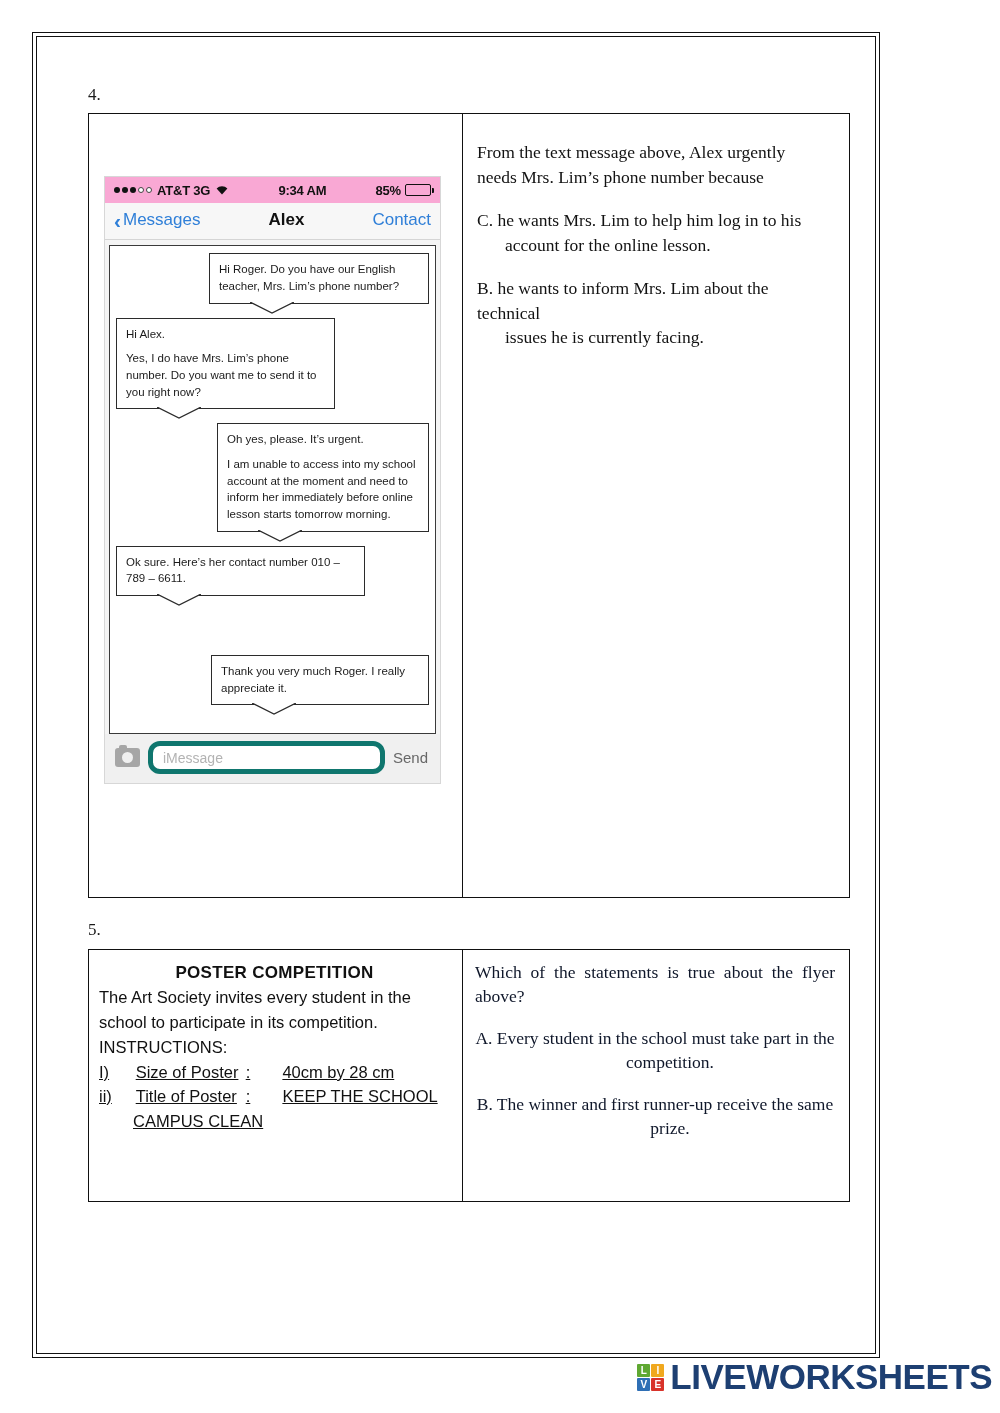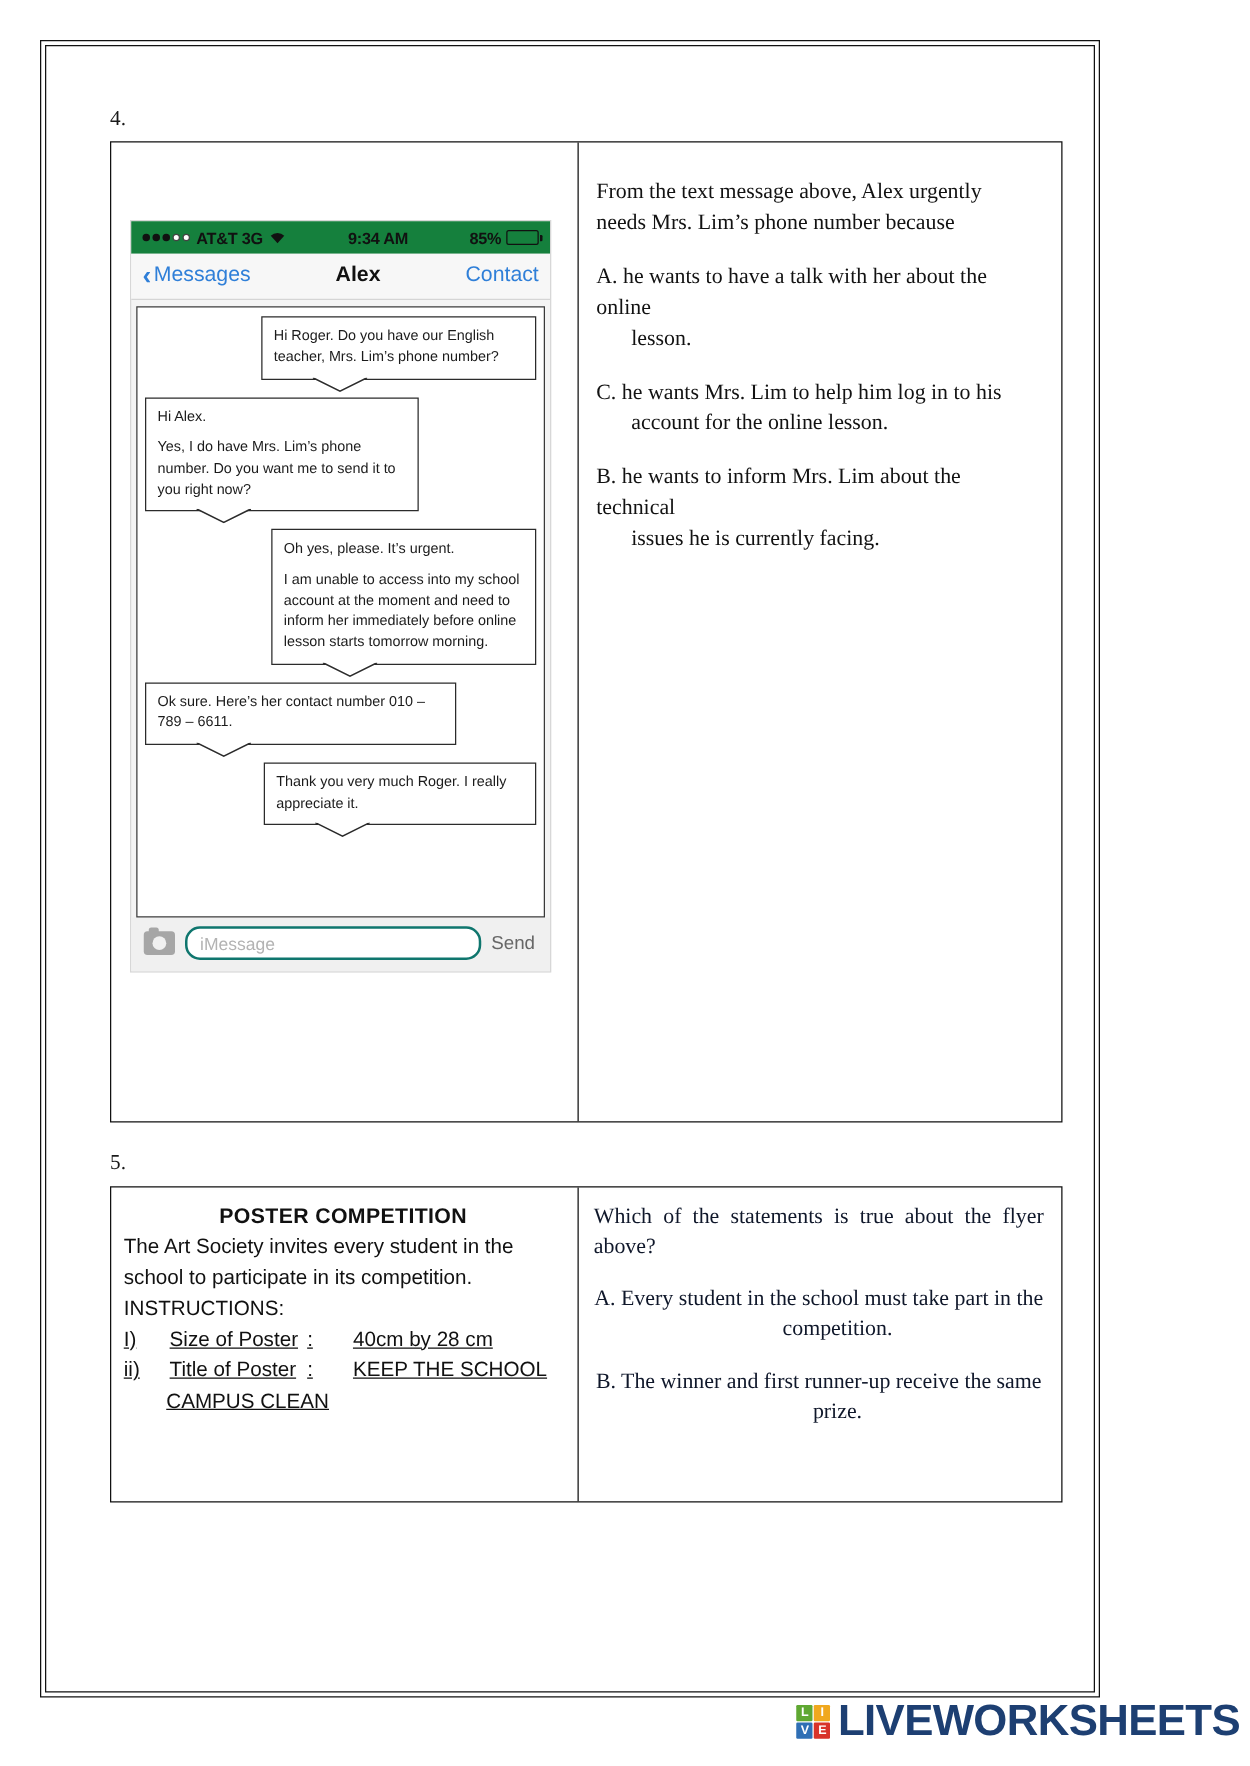--- a/index.html
+++ b/index.html
@@ -79,21 +79,21 @@
     background: #f4f4f4;
     border: 1px solid #d7d7d7;
     box-sizing: border-box;
   }
   .status-bar {
     display: flex;
     align-items: center;
     justify-content: space-between;
     height: 26px;
     padding: 0 9px;
-    background: #15803d;
+    background: #f9a8d4;
     font-family: "Liberation Sans", sans-serif;
     font-size: 13px;
     font-weight: bold;
     color: #111;
     letter-spacing: -0.2px;
     gap: 40px;
   }
   .status-left { display: flex; align-items: center; gap: 3px; }
   .dots { display: inline-flex; gap: 2px; align-items: center; margin-right: 2px; }
   .dot { width: 6px; height: 6px; border-radius: 50%; background: #111; }
@@ -160,21 +160,21 @@
     height: 12px;
     overflow: hidden;
   }
   .bubble .tail { left: 40px; }
   .bubble .tail svg { display: block; }
 
   .bubble.w1 { width: 220px; }
   .bubble.w2 { width: 219px; }
   .bubble.w3 { width: 212px; }
   .bubble.w4 { width: 249px; }
-  .bubble.w5 { width: 218px; }
+  .bubble.w5 { width: 218px; margin-top: 45px; }
 
   .compose {
     display: flex;
     align-items: center;
     gap: 8px;
     padding: 7px 10px 9px 10px;
     background: #f0f0f0;
   }
   .cam {
     width: 25px; height: 19px; background: #a6a6a6; border-radius: 3px;
@@ -184,21 +184,21 @@
     content: ""; position: absolute; left: 7px; top: 4px; width: 11px; height: 11px;
     border-radius: 50%; background: #f0f0f0;
   }
   .cam::after {
     content: ""; position: absolute; left: 4px; top: -3px; width: 8px; height: 4px;
     background: #a6a6a6; border-radius: 2px 2px 0 0;
   }
   .imessage-field {
     flex: 1 1 auto;
     height: 23px;
-    border: 2px solid #0f766e;
+    border: 5px solid #0f766e;
     border-radius: 12px;
     background: #fff;
     display: flex;
     align-items: center;
     padding: 0 10px;
     font-family: "Liberation Sans", sans-serif;
     font-size: 14px;
     color: #b3b3b3;
   }
   .send-btn {
@@ -395,24 +395,20 @@
           <span class="send-btn">Send</span>
         </div>
 
       </div>
     </div>
 
     <div class="q-col-right">
       <div class="qtext">
         <p>From the text message above, Alex urgently needs Mrs. Lim’s phone number because</p>
         <p>
-          <span>A. he wants to have a talk with her about the online</span>
-          <span class="indent">lesson.</span>
-        </p>
-        <p>
           <span>C. he wants Mrs. Lim to help him log in to his</span>
           <span class="indent">account for the online lesson.</span>
         </p>
         <p>
           <span>B. he wants to inform Mrs. Lim about the technical</span>
           <span class="indent">issues he is currently facing.</span>
         </p>
       </div>
     </div>
 

